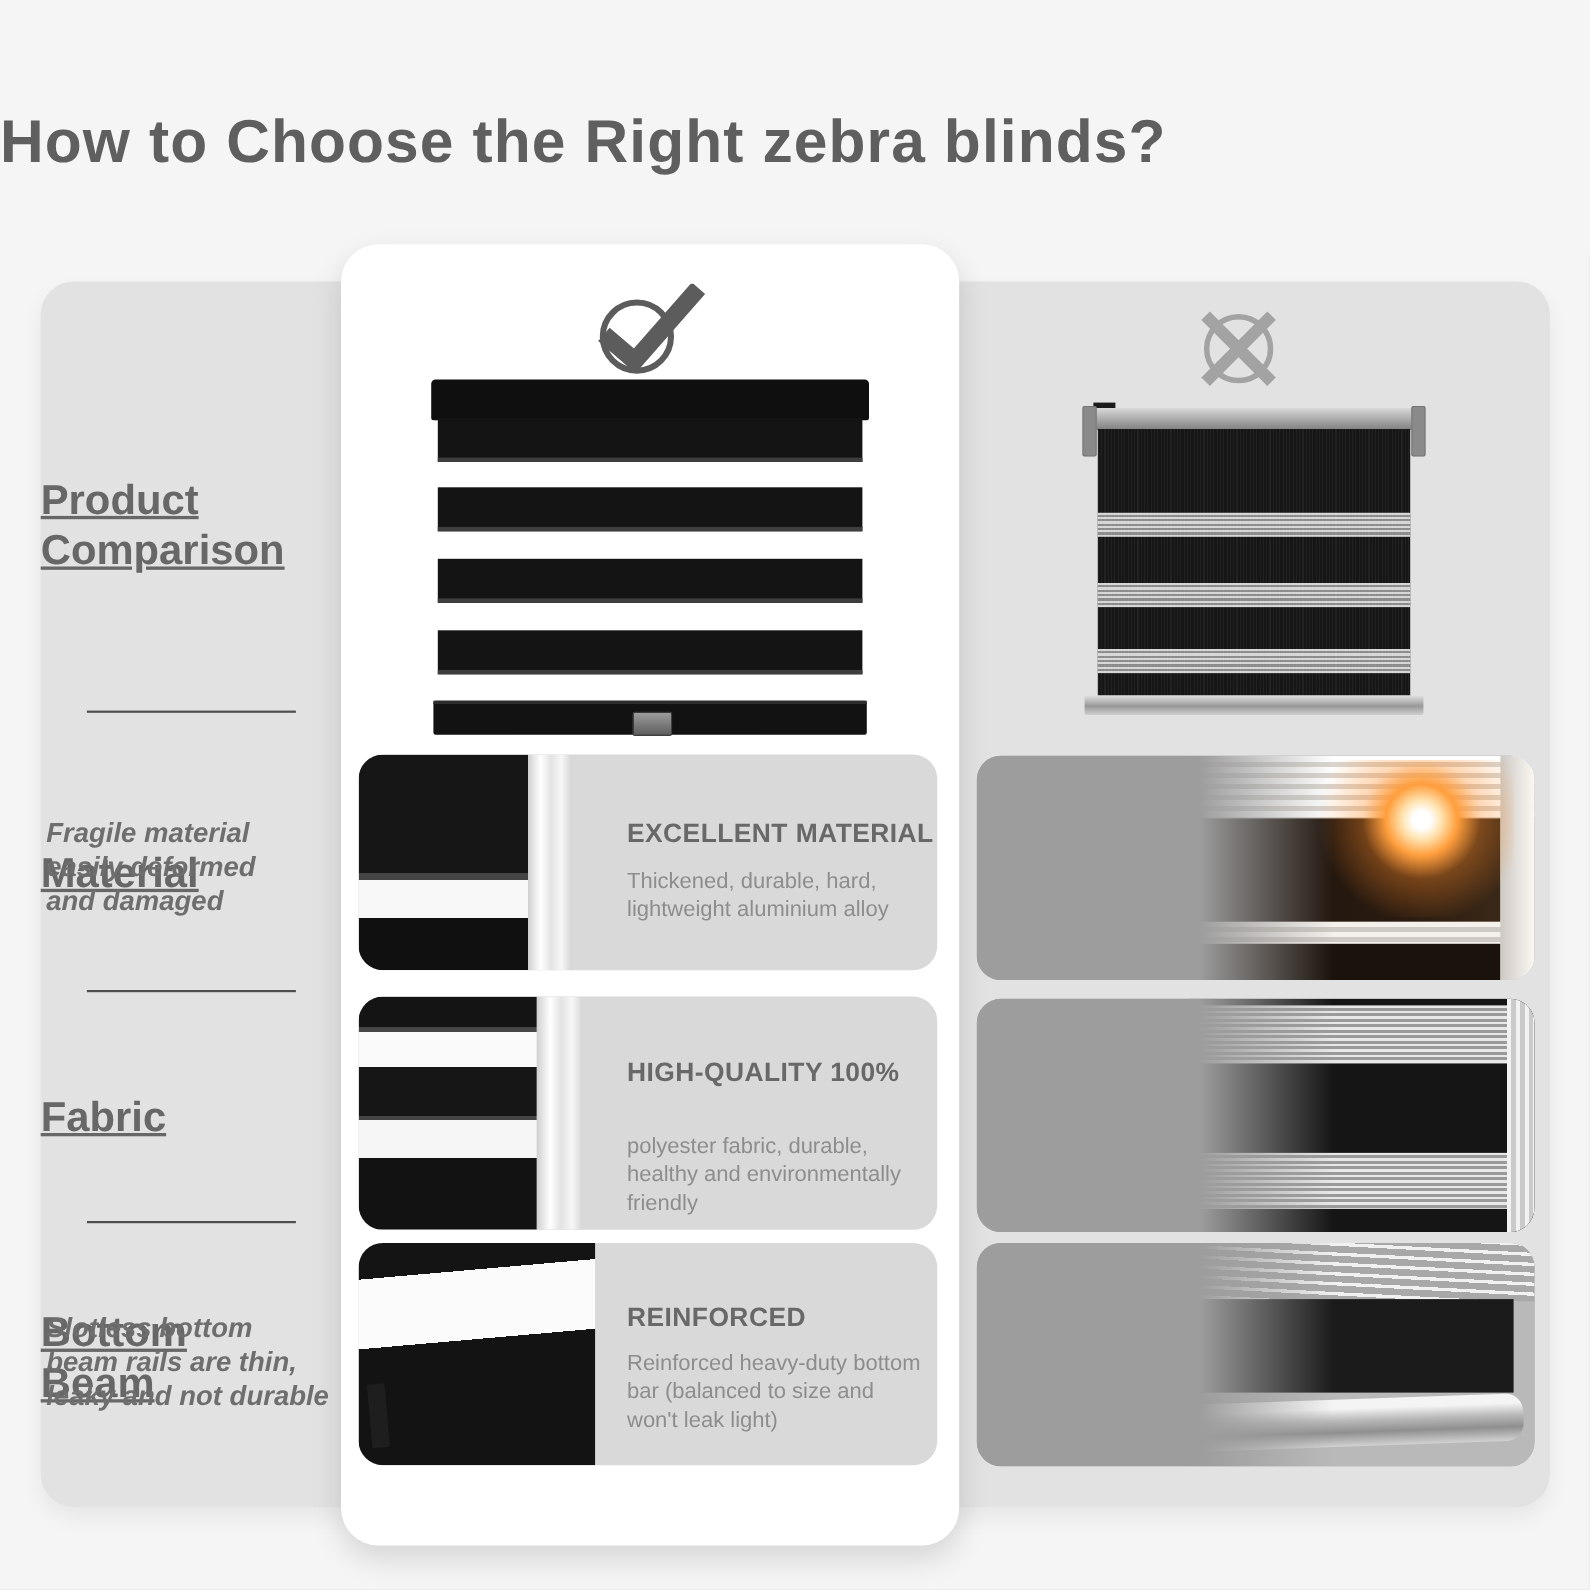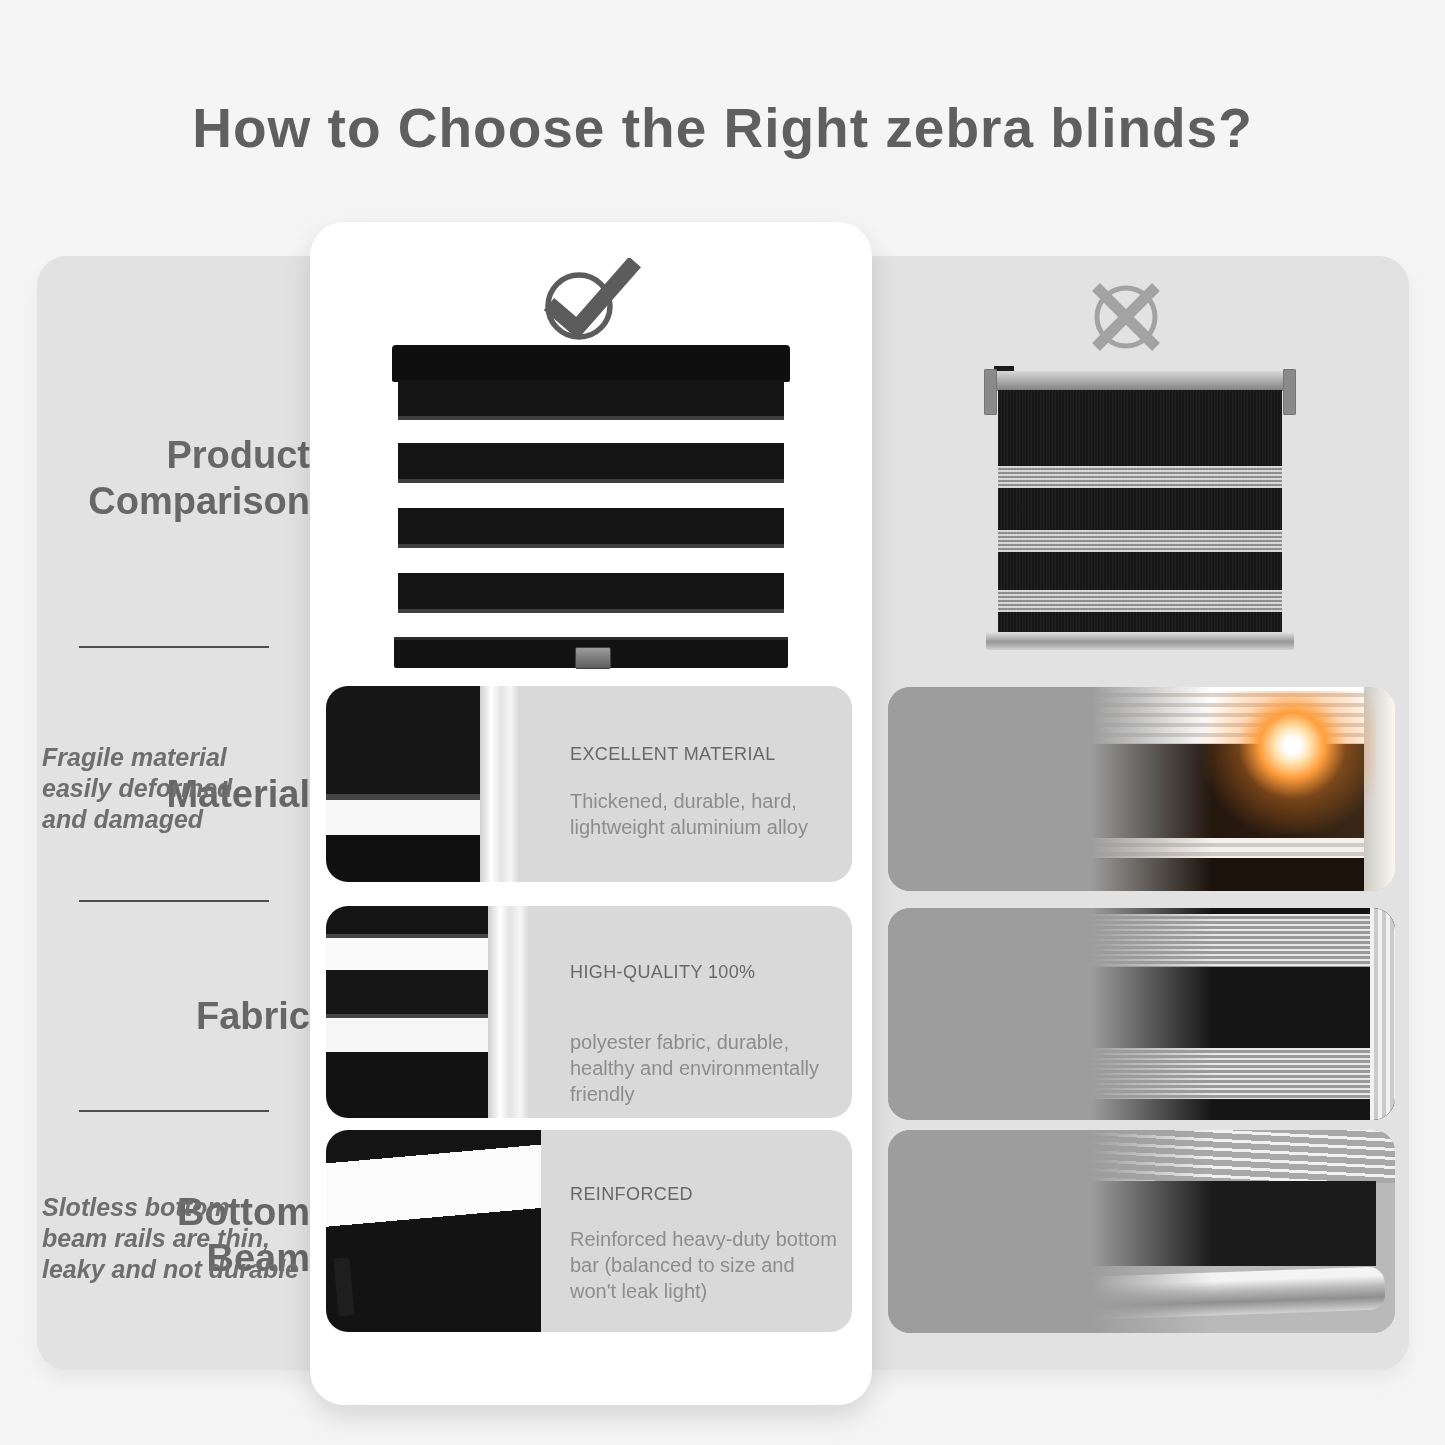--- a/index.html
+++ b/index.html
@@ -8,43 +8,43 @@
     background:#f5f5f5;
     font-family:"Liberation Sans", sans-serif;
     position:relative;
     overflow:hidden;
   }
   .page{position:absolute;inset:0;}
 
   
   .title{
     position:absolute;top:96px;left:0;width:1445px;
-    text-align:center;
     font-size:55px;font-weight:bold;color:#5f5f5f;letter-spacing:1px;
   }
 
   
   .panel{
     position:absolute;left:37px;top:256px;width:1372px;height:1114px;
     background:#e2e2e2;border-radius:30px;
     box-shadow:0 10px 20px rgba(0,0,0,0.06);
   }
 
   
   .card{
     position:absolute;left:310px;top:222px;width:562px;height:1183px;
     background:#ffffff;border-radius:34px;
     box-shadow:0 12px 28px rgba(0,0,0,0.13);
   }
 
   
   .rowlabel{
-    position:absolute;left:37px;width:273px;text-align:right;
+    position:absolute;left:37px;width:273px;text-align:left;
     font-size:38px;font-weight:bold;color:#676767;line-height:46px;
     white-space:pre-line;
+    text-decoration:underline;
   }
   .lbl-pc{top:432px;}
   .lbl-material{top:771px;}
   .lbl-fabric{top:993px;}
   .lbl-bottom{top:1189px;}
   .divider{
     position:absolute;left:79px;width:190px;height:2px;background:#4e4e4e;
   }
   .div1{top:646px;} .div2{top:900px;} .div3{top:1110px;}
 
@@ -87,21 +87,21 @@
   .gp-blind{position:absolute;left:0;top:0;bottom:0;right:20%;}
   .gp-frame{position:absolute;right:0;top:0;bottom:0;width:20%;
     background:linear-gradient(90deg,#cfcfcf 0,#ffffff 30%,#e3e3e3 55%,#f7f7f7 80%,#dcdcdc 100%);}
   .gp1-blind{background:linear-gradient(180deg,#161616 0 55%,#454545 55% 58%,#f8f8f8 58% 76%,#101010 76% 100%);}
   .gp2-blind{background:linear-gradient(180deg,#141414 0 13%,#454545 13% 15%,#fafafa 15% 30%,#161616 30% 51%,#454545 51% 53%,#f6f6f6 53% 69%,#121212 69% 100%);}
   .gp3-base{position:absolute;inset:0;background:#ffffff;}
   .gp3-tilt{position:absolute;left:-15%;top:-12%;width:140%;height:130%;transform:rotate(-5deg);
     background:linear-gradient(180deg,#141414 0 18%,#fbfbfb 18% 42%,#131313 42% 100%);}
   .gp3-foot{position:absolute;left:10px;bottom:16px;width:16px;height:58px;background:#1e1e1e;border-radius:2px;transform:rotate(-5deg);}
 
-  .ghead{position:absolute;left:570px;font-size:18px;font-weight:normal;color:#686868;letter-spacing:0.4px;}
+  .ghead{position:absolute;left:570px;font-size:24px;font-weight:bold;color:#686868;letter-spacing:0.4px;}
   .gh1{top:744px;} .gh2{top:962px;} .gh3{top:1184px;}
   .gbody{position:absolute;left:570px;width:290px;font-size:20px;color:#8d8d8d;line-height:26px;white-space:pre-line;}
   .gb1{top:788px;} .gb2{top:1004px;margin-top:25px;} .gb3{top:1226px;}
 
   
   .bbox{position:absolute;left:888px;width:507px;background:#9d9d9d;border-radius:22px;overflow:hidden;}
   .bbox1{top:687px;height:204px;}
   .bbox2{top:908px;height:212px;}
   .bbox3{top:1130px;height:203px;}
   .bphoto{position:absolute;top:0;bottom:0;right:0;width:62%;}

